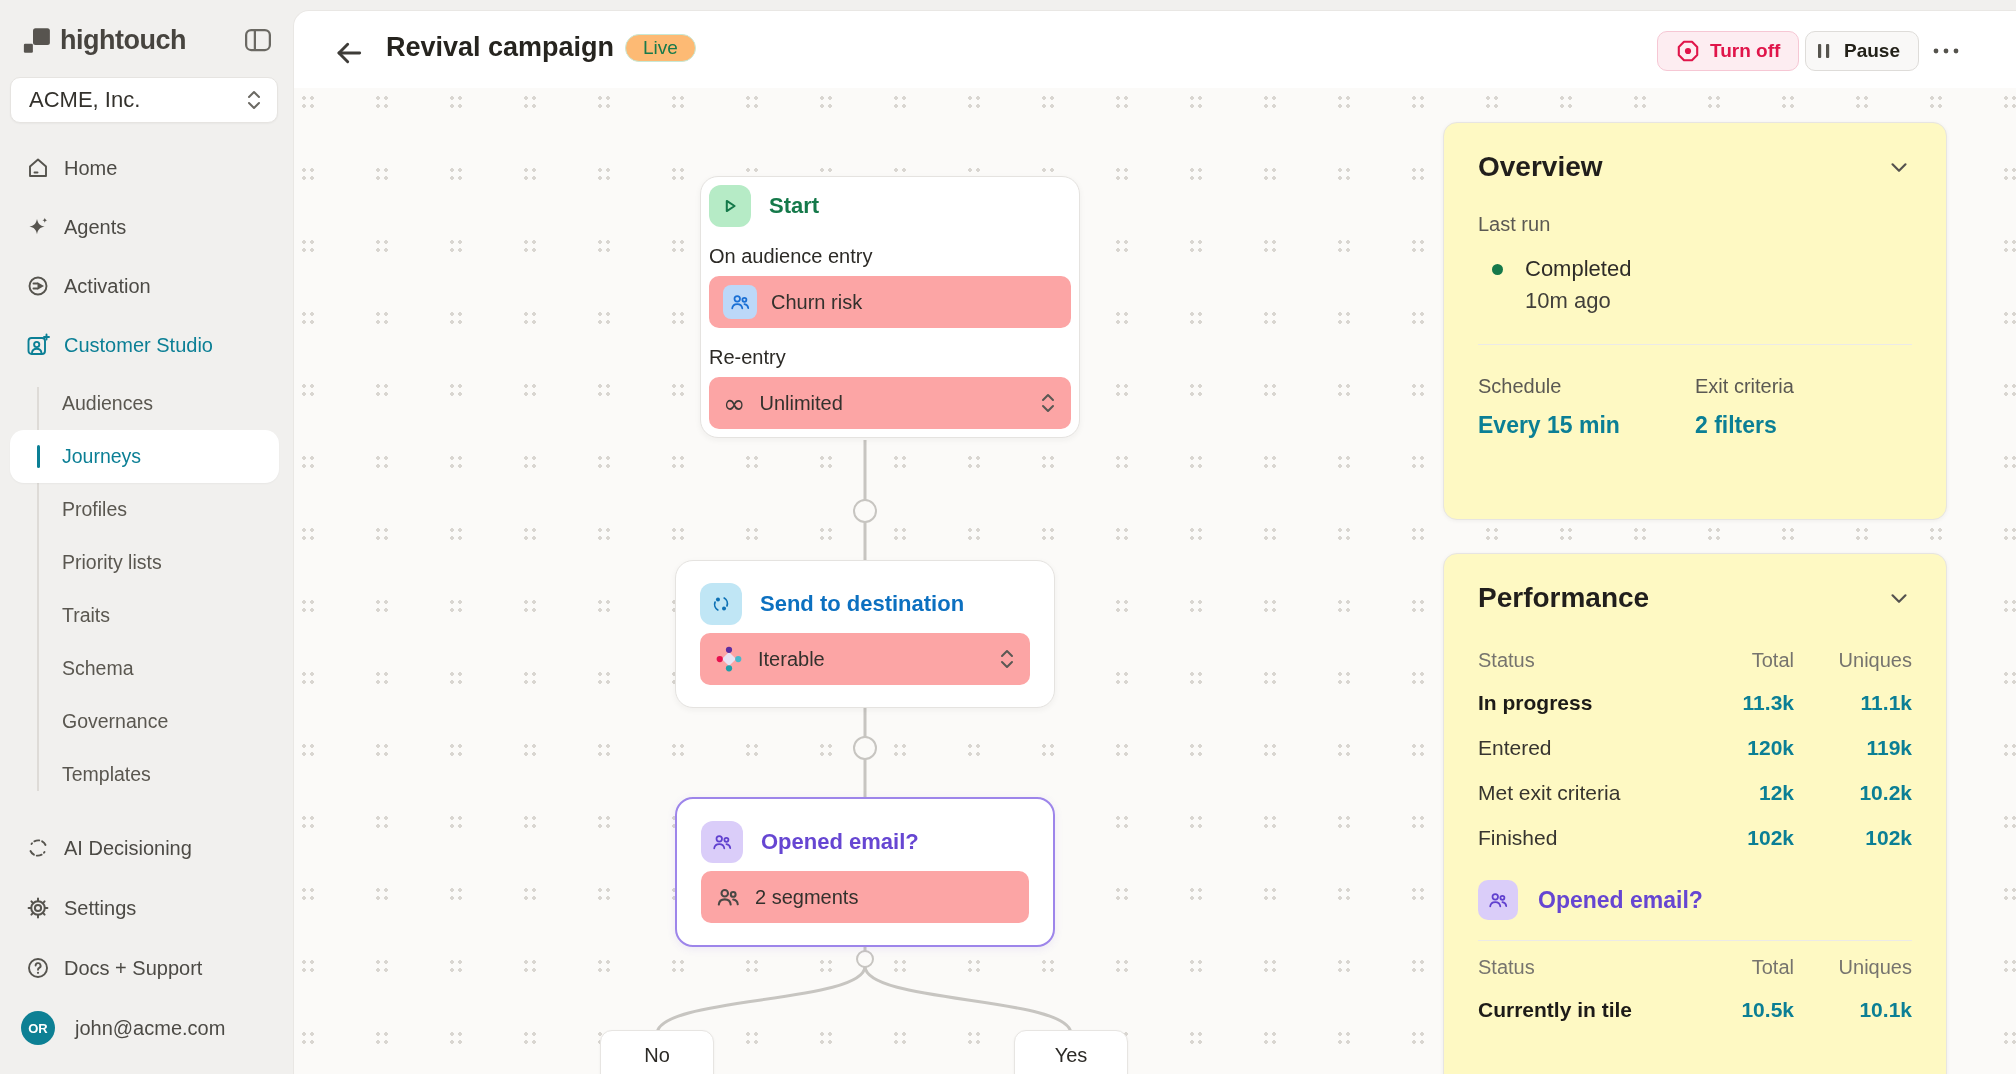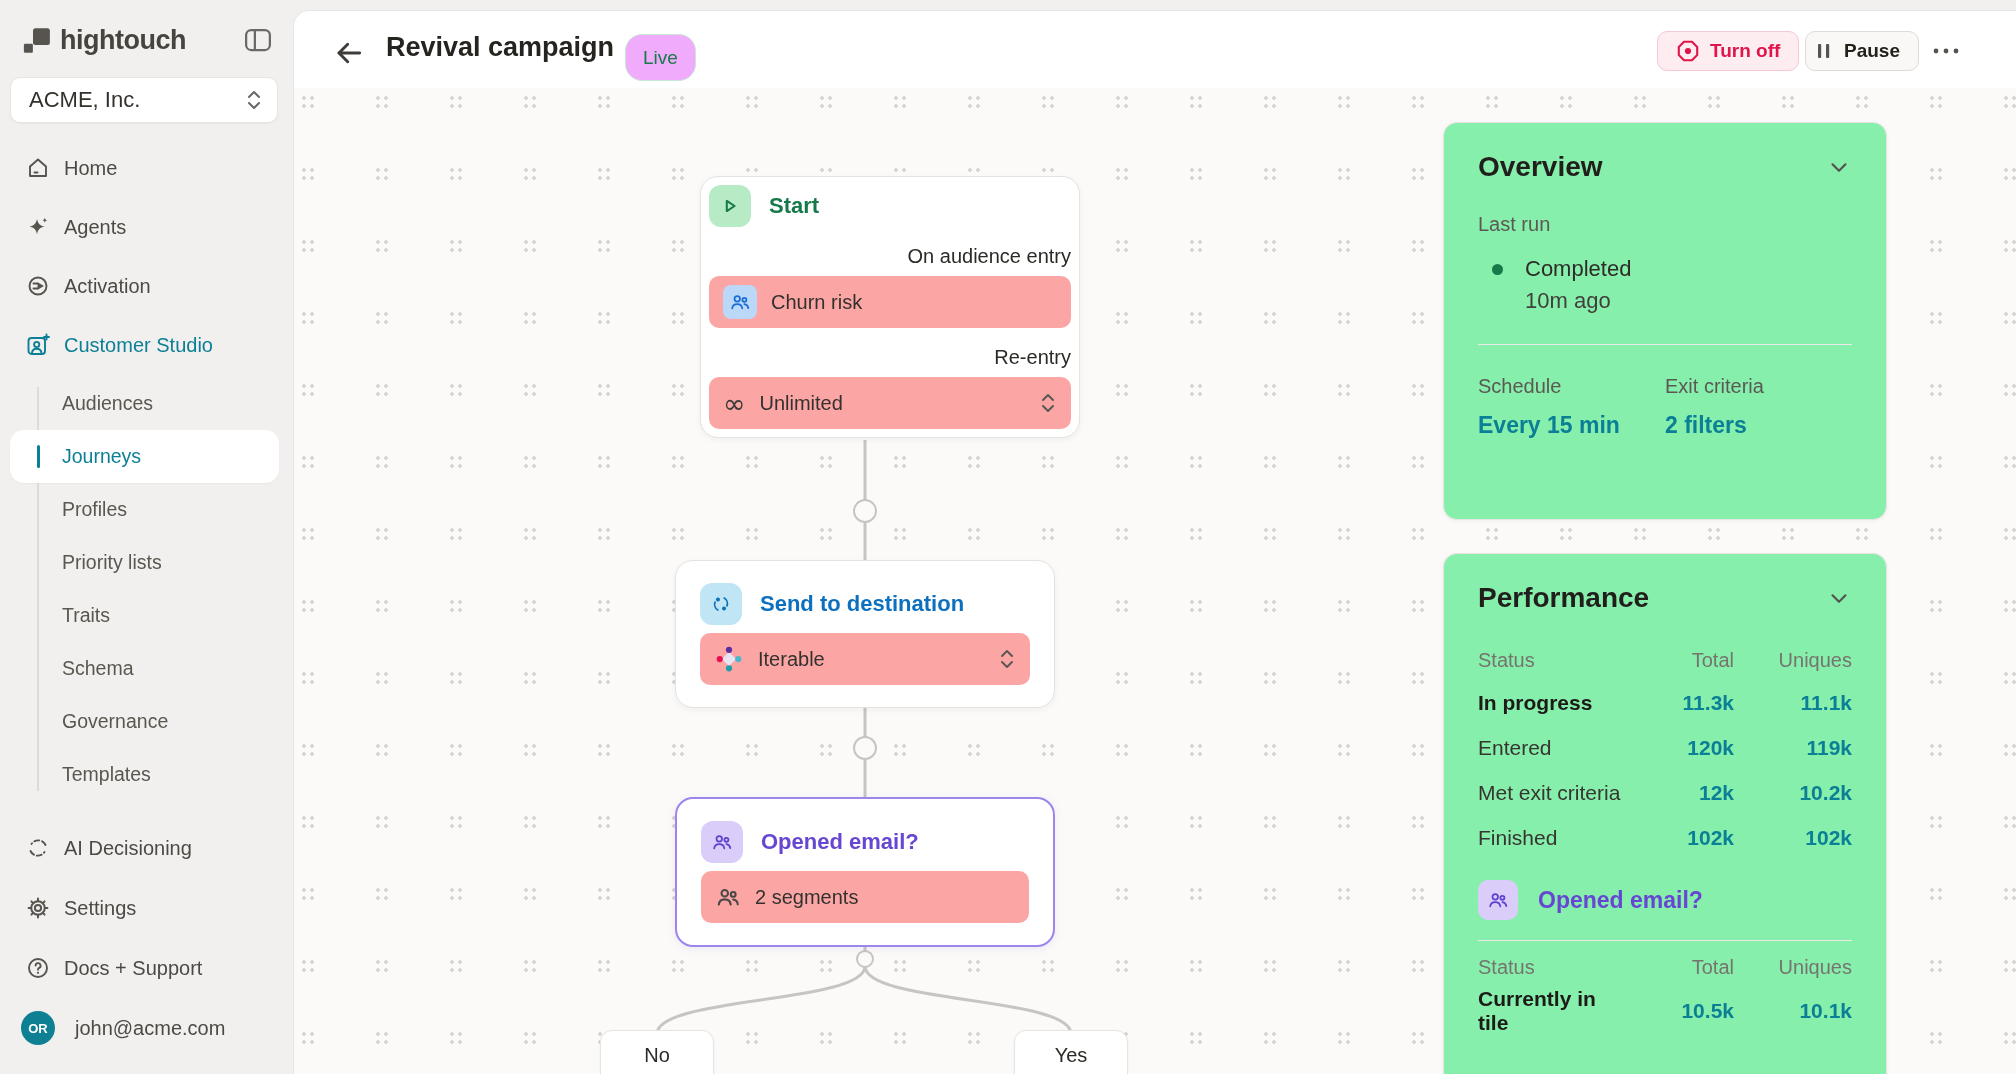--- a/index.html
+++ b/index.html
@@ -38,22 +38,22 @@
     background-image:
       radial-gradient(circle 1.6px at 10px 10px, #d9d6d1 99%, transparent),
       radial-gradient(circle 1.6px at 18px 10px, #d9d6d1 99%, transparent),
       radial-gradient(circle 1.6px at 10px 18px, #d9d6d1 99%, transparent),
       radial-gradient(circle 1.6px at 18px 18px, #d9d6d1 99%, transparent);
     background-size:74px 72px; }
 
   
   .back-btn { position:absolute; left:333px; top:37px; width:32px; height:32px; cursor:pointer; }
   .page-title { position:absolute; left:386px; top:32px; font-size:27px; font-weight:700; color:#26241f; }
-  .live-badge { position:absolute; left:625px; top:34px; height:47px; padding:0 17px; border-radius:17px;
-                background:#f0abfc; border:1px solid #c8e8d5; color:#187a4b; font-size:19px;
+  .live-badge { position:absolute; left:625px; top:34px; height:28px; padding:0 17px; border-radius:17px;
+                background:#fdba74; border:1px solid #c8e8d5; color:#187a4b; font-size:19px;
                 display:flex; align-items:center; }
   .btn { position:absolute; top:31px; height:40px; border-radius:10px; display:flex; align-items:center; gap:10px;
          padding:0 18px; font-size:19px; font-weight:600; cursor:pointer; }
   .btn-turnoff { left:1657px; background:#fdedf1; border:1px solid #f6c7d4; color:#e0154a; }
   .btn-pause { left:1805px; background:#f9f8f7; border:1px solid #dedcd9; color:#232119;padding-left:8px; }
   .kebab-btn { position:absolute; left:1928px; top:38px; width:36px; height:26px; cursor:pointer; }
 
   
   .edges { position:absolute; left:0; top:0; pointer-events:none; }
 
@@ -61,34 +61,34 @@
   .node { position:absolute; width:380px; background:#fff; border:1.5px solid #e5e3e0; border-radius:18px;
           box-shadow:0 2px 6px rgba(30,30,30,.05); padding:22px 24px; cursor:pointer; }
   .node-start { left:700px; top:176px; padding:8px; }
   .node-dest { left:675px; top:560px; }
   .node-branch { left:675px; top:797px; border:2px solid #9d85ea; box-shadow:0 2px 8px rgba(110,80,220,.10); }
   .node-head { display:flex; align-items:center; gap:18px; }
   .node-ic { width:42px; height:42px; border-radius:12px; display:flex; align-items:center; justify-content:center; }
   .ic-green { background:#b6ebc6; } .ic-blue { background:#c0e6f5; } .ic-purple { background:#dacdf9; }
   .node-title { font-size:22px; font-weight:600; }
   .t-green { color:#15794a; } .t-blue { color:#0c70c0; } .t-purple { color:#6646d2; }
-  .field-label { margin-top:18px; font-size:20px; color:#2c2a26;text-align:right; }
+  .field-label { margin-top:18px; font-size:20px; color:#2c2a26; }
   .pill { margin-top:8px; height:52px; background:#fca5a5; border-radius:10px; display:flex; align-items:center;
           gap:14px; padding:0 14px; font-size:20px; color:#33312d; cursor:pointer; }
   .pill .grow { flex:1; }
   .mini-ic { width:34px; height:34px; border-radius:8px; display:flex; align-items:center; justify-content:center; }
   .mini-blue { background:#bcd8f8; }
   .inf { font-family:"DejaVu Sans", sans-serif; font-size:27px; color:#3b3935; line-height:1; }
   .leaf { position:absolute; width:114px; height:60px; background:#fff; border:1.5px solid #e7e5e2; border-radius:12px;
           box-shadow:0 1px 3px rgba(0,0,0,.05); display:flex; justify-content:center; padding-top:13px;
           font-size:20px; color:#2c2a26; cursor:pointer; }
   .leaf-no { left:600px; top:1030px; } .leaf-yes { left:1014px; top:1030px; }
 
   
-  .card { position:absolute; left:1443px; width:444px; background:#86efac; border:1px solid #e7e5e2; border-radius:14px;
+  .card { position:absolute; left:1443px; width:504px; background:#fef9c3; border:1px solid #e7e5e2; border-radius:14px;
           box-shadow:0 1px 4px rgba(0,0,0,.05); padding:28px 34px; }
   .card-overview { top:122px; height:398px; }
   .card-perf { top:553px; height:640px; }
   .card-head { display:flex; align-items:center; justify-content:space-between; }
   .card-title { font-size:28px; font-weight:700; color:#211f1c; }
   .chev-btn { width:26px; height:26px; cursor:pointer; }
   .muted { color:#5b5953; font-size:20px; }
   .lastrun-label { margin-top:30px; }
   .status-row { margin-top:20px; display:flex; align-items:center; gap:22px; }
   .gdot { width:11px; height:11px; border-radius:50%; background:#15794a; margin-left:14px; }

